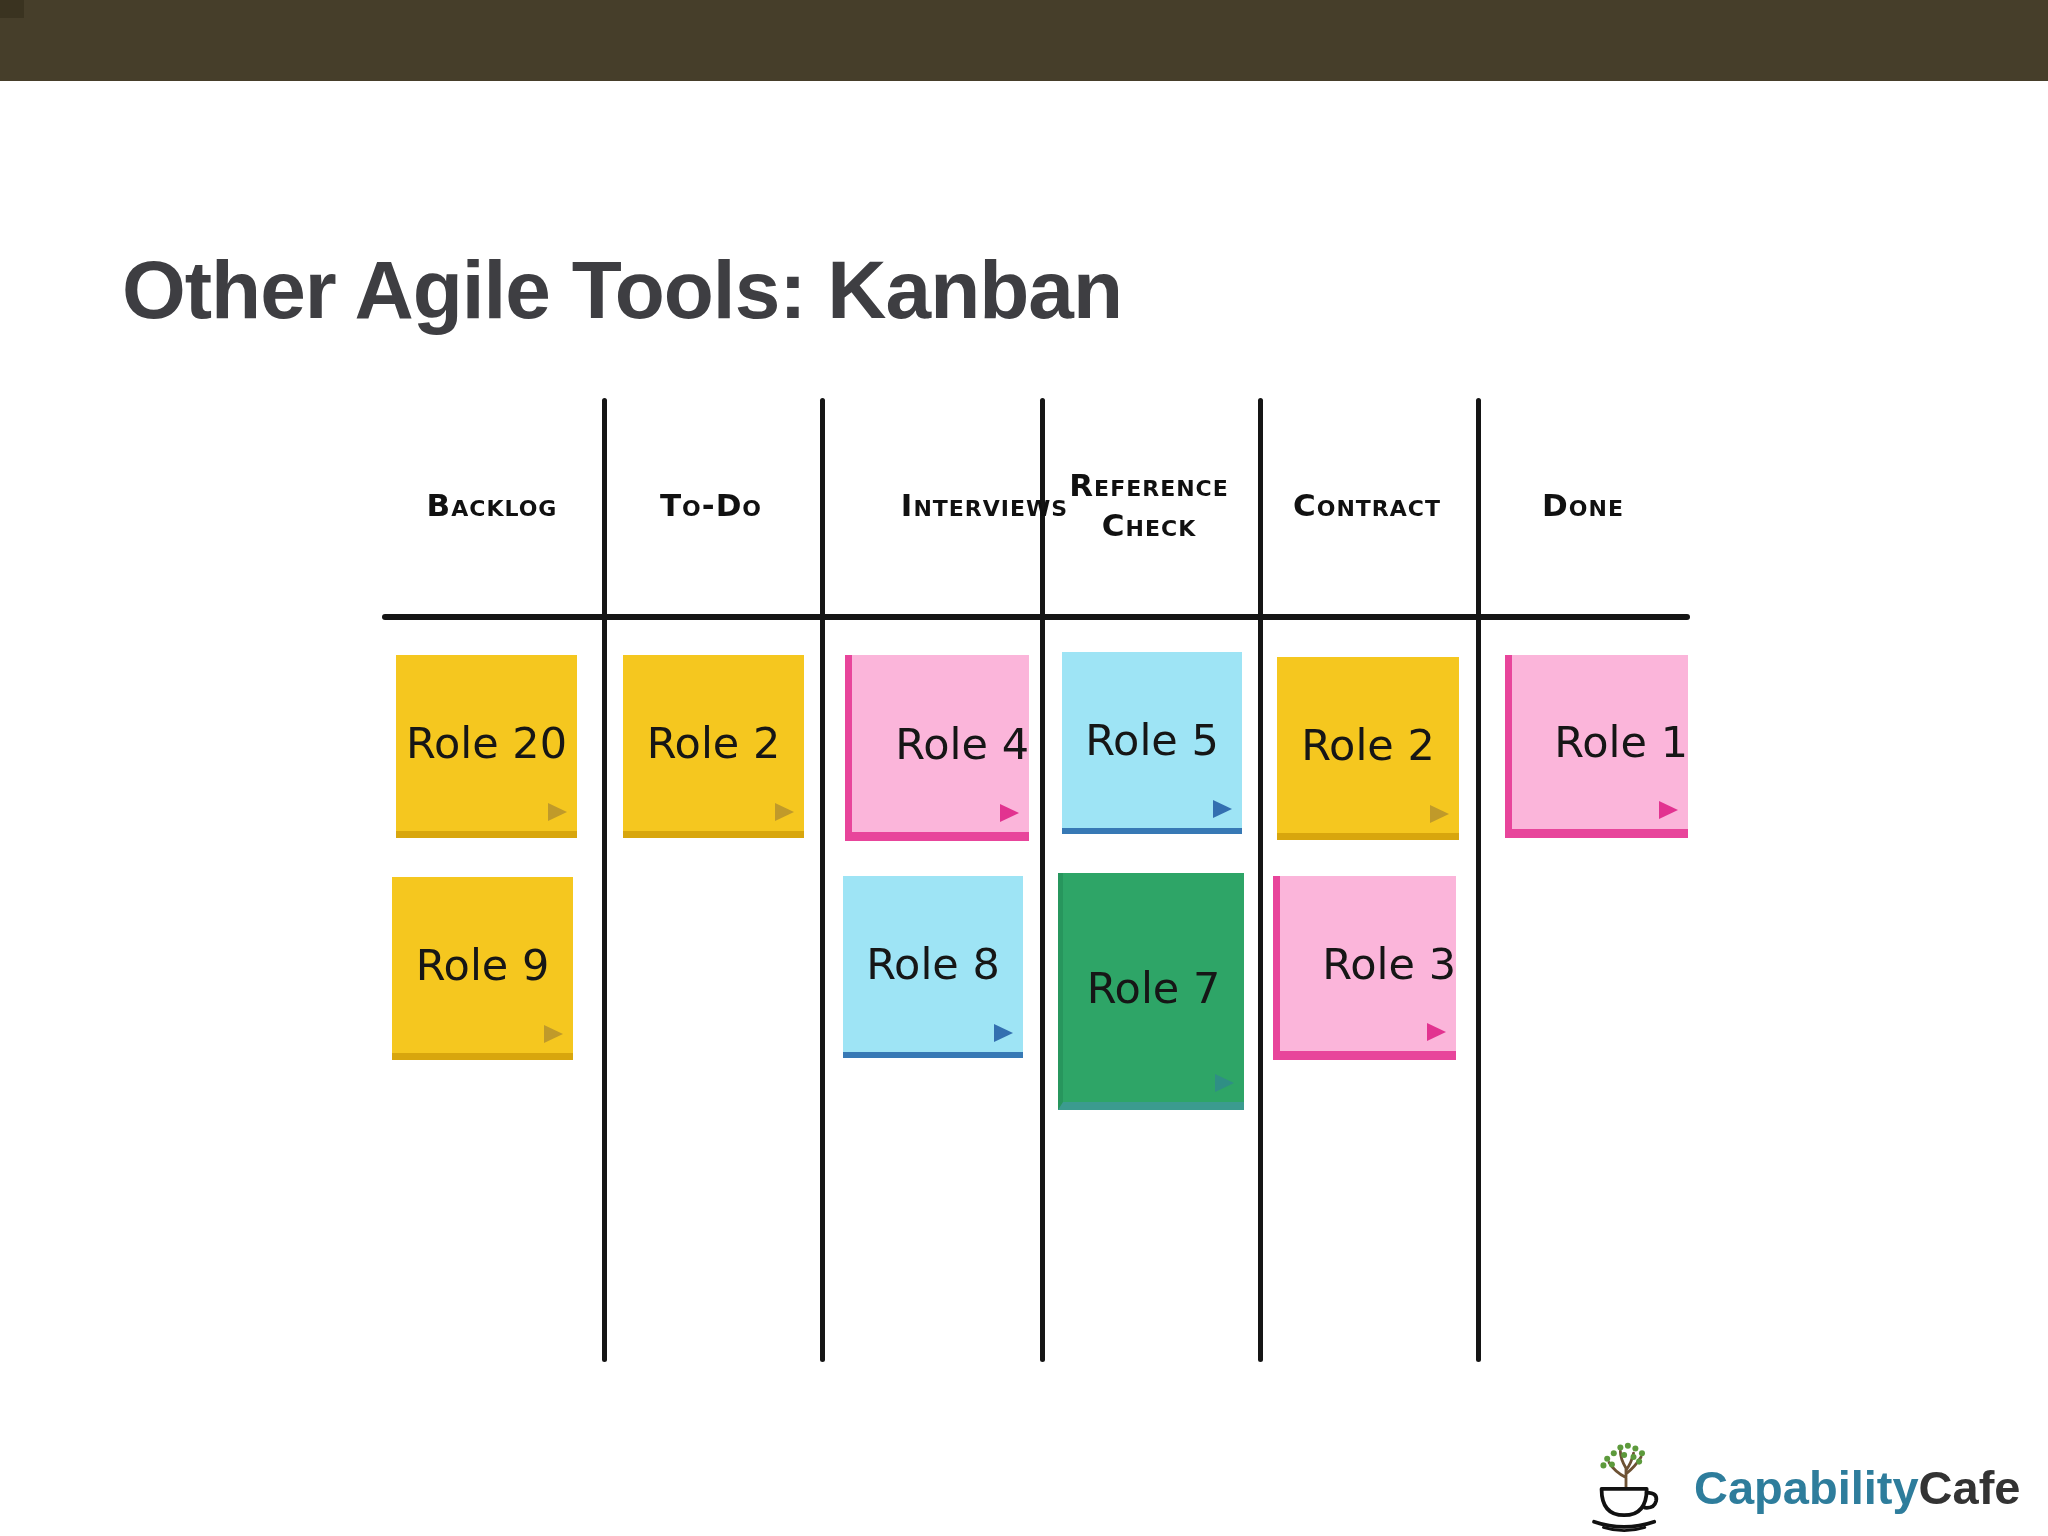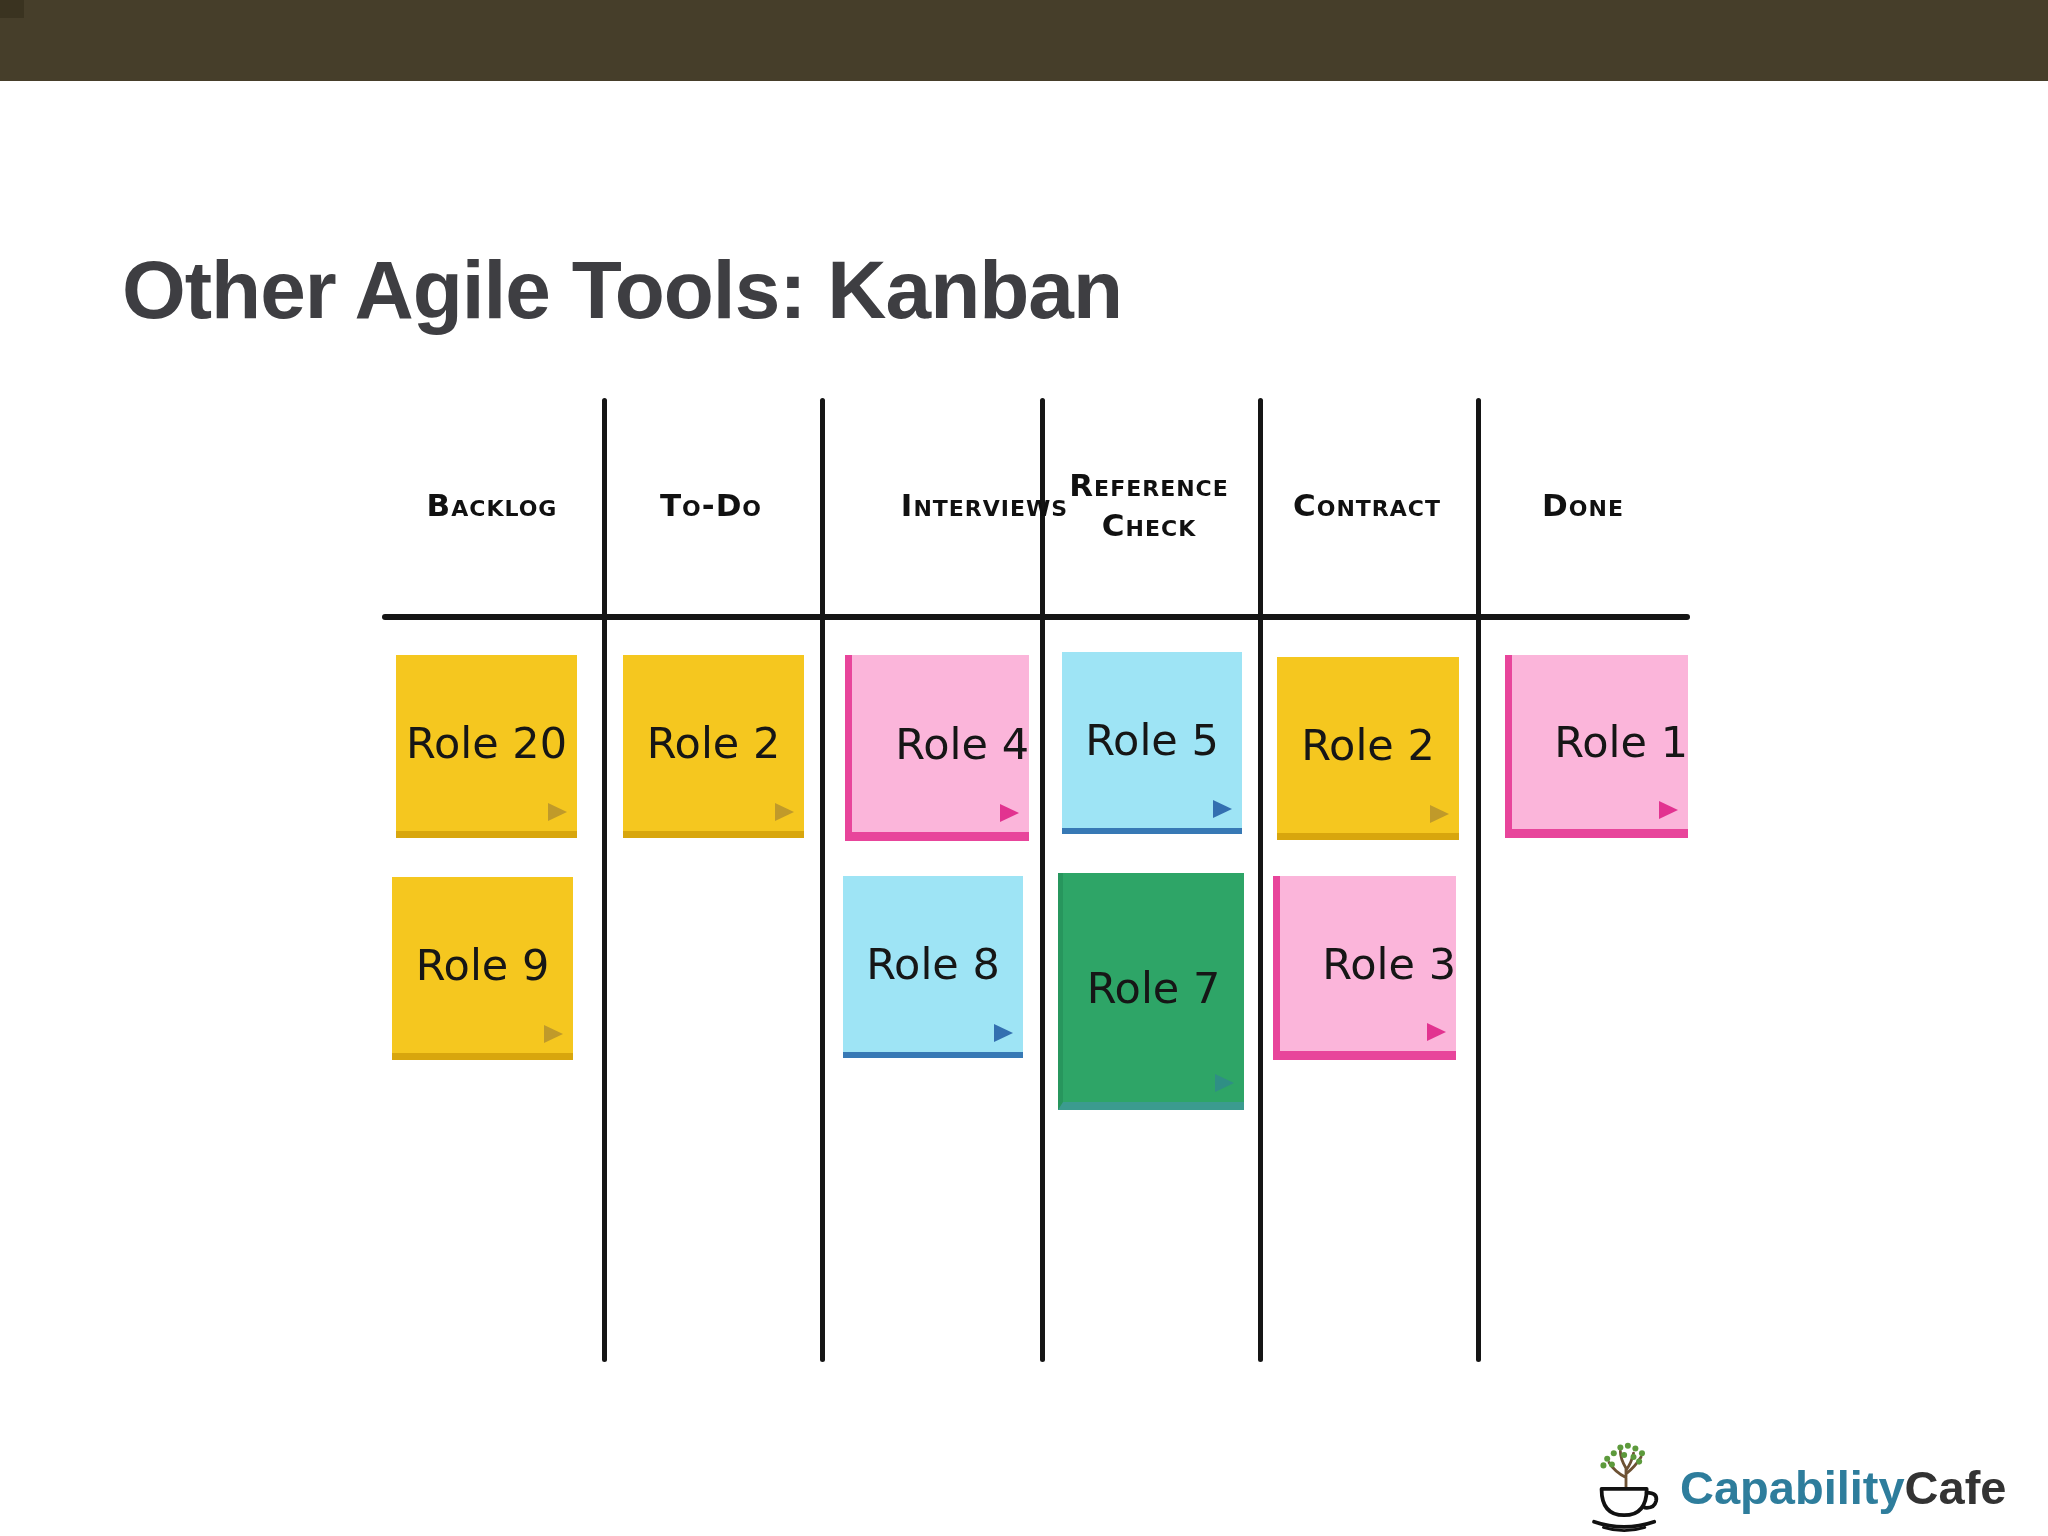--- a/index.html
+++ b/index.html
@@ -41,21 +41,21 @@
     position:absolute;right:10px;bottom:10px;width:0;height:0;
     border-top:9px solid transparent;border-bottom:9px solid transparent;border-left:19px solid #888;
   }
   .note--yellow .note-flag{border-left-color:var(--flag_yellow);}
   .note--pink .note-flag{border-left-color:var(--flag_pink);}
   .note--cyan .note-flag{border-left-color:var(--flag_cyan);}
   .note--green .note-flag{border-left-color:var(--flag_green);}
   
   .logo{position:absolute;left:1578px;top:1438px;height:98px;display:flex;align-items:center;}
   .logo-icon{width:96px;height:94px;flex:0 0 auto;}
-  .logo-text{font-size:47px;font-weight:bold;letter-spacing:0;white-space:nowrap;margin-left:6px;}
+  .logo-text{font-size:47px;font-weight:bold;letter-spacing:0;white-space:nowrap;margin-left:20px;}
   .logo-capability{color:var(--logo_teal);}
   .logo-cafe{color:var(--logo_dark);}
 </style>
 </head>
 <body>
 
 <div class="top-bar">
   <div class="top-bar-corner"></div>
 </div>
 

